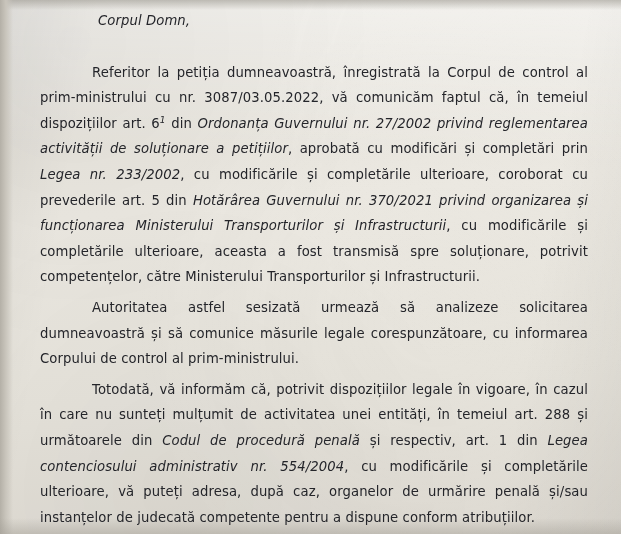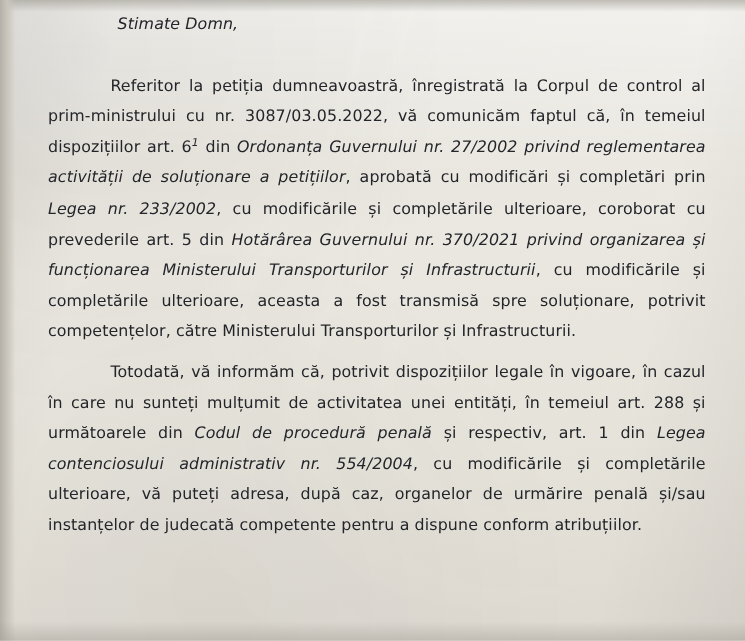--- a/index.html
+++ b/index.html
@@ -104,21 +104,22 @@
 </style>
 </head>
 <body>
 
 <div id="page">
   <div id="top-edge"></div>
   <div id="left-edge"></div>
   <div id="bottom-edge"></div>
 
   <div id="text-body">
-    <p class="salutation">Stimate Domn,</p>
+    <p class="salutation">Corpul Domn,</p>
 
     <p class="para" id="p1"><span class="up">Referitor la petiția dumneavoastră, înregistrată la Corpul de control al prim-ministrului cu nr. 3087/03.05.2022, vă comunicăm faptul că, în temeiul dispozițiilor art. 6</span><sup>1</sup><span class="up"> din </span><span class="em">Ordonanța Guvernului nr. 27/2002 privind reglementarea activității de soluționare a petițiilor</span><span class="up">, aprobată cu modificări și completări prin </span><span class="em">Legea nr. 233/2002</span><span class="up">, cu modificările și completările ulterioare, coroborat cu prevederile art. 5 din </span><span class="em">Hotărârea Guvernului nr. 370/2021 privind organizarea și funcționarea Ministerului Transporturilor și Infrastructurii</span><span class="up">, cu modificările și completările ulterioare, aceasta a fost transmisă spre soluționare, potrivit competențelor, către Ministerului Transporturilor și Infrastructurii.</span></p>
     <div class="gap-1"></div>
+    <p class="para" id="p2"><span class="up">Autoritatea astfel sesizată urmează să analizeze solicitarea dumneavoastră și să comunice măsurile legale corespunzătoare, cu informarea Corpului de control al prim-ministrului.</span></p>
     <div class="gap-1"></div>
     <p class="para" id="p3"><span class="up">Totodată, vă informăm că, potrivit dispozițiilor legale în vigoare, în cazul în care nu sunteți mulțumit de activitatea unei entități, în temeiul art. 288 și următoarele din </span><span class="em">Codul de procedură penală</span><span class="up"> și respectiv, art. 1 din </span><span class="em">Legea contenciosului administrativ nr. 554/2004</span><span class="up">, cu modificările și completările ulterioare, vă puteți adresa, după caz, organelor de urmărire penală și/sau instanțelor de judecată competente pentru a dispune conform atribuțiilor.</span></p>
 
   </div>
 </div>
 
 </body></html>

